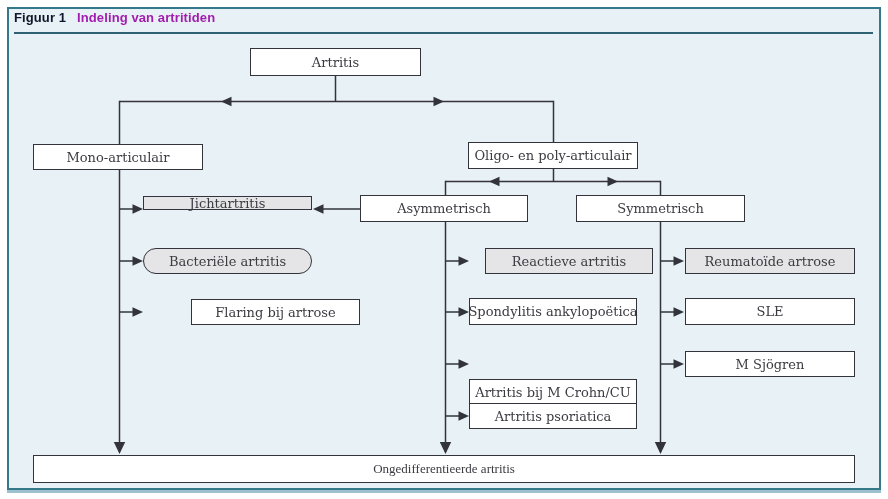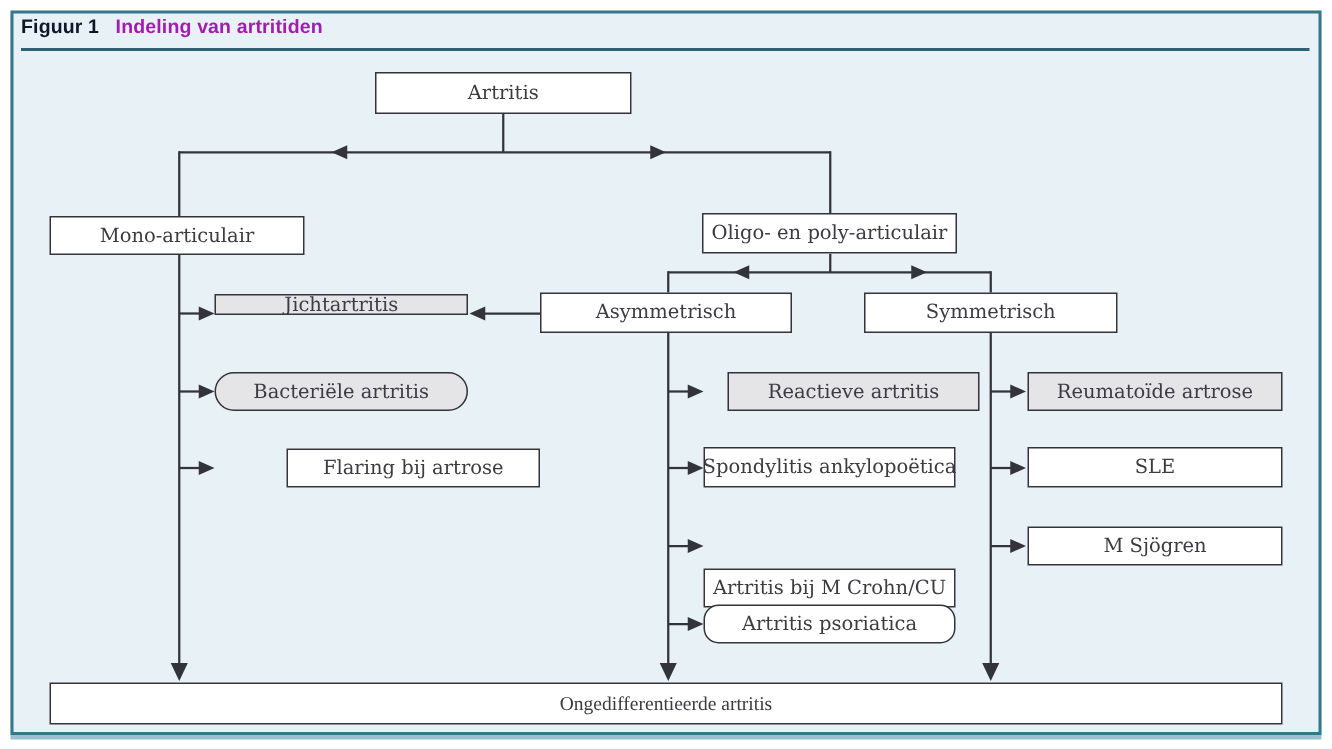--- a/index.html
+++ b/index.html
@@ -136,17 +136,17 @@
   <div class="box" style="left:143px;top:299px;width:169px;height:26px;margin-left:48px;">Flaring bij artrose</div>
 
   <div class="box" style="left:469px;top:298px;width:168px;height:27px;">Spondylitis ankylopoëtica</div>
 
   <div class="box" style="left:685px;top:298px;width:170px;height:27px;">SLE</div>
 
   <div class="box" style="left:469px;top:351px;width:168px;height:26px;margin-top:28px;">Artritis bij M Crohn/CU</div>
 
   <div class="box" style="left:685px;top:351px;width:170px;height:26px;">M Sjögren</div>
 
-  <div class="box" style="left:469px;top:403px;width:168px;height:26px;border-radius:10px;">Artritis psoriatica</div>
+  <div class="box" style="left:469px;top:403px;width:168px;height:26px;">Artritis psoriatica</div>
 
   <div class="box" style="left:33px;top:455px;width:822px;height:28px;font-family:Liberation Serif, serif;">Ongedifferentieerde artritis</div>
 
 </div>
 
 </body></html>

